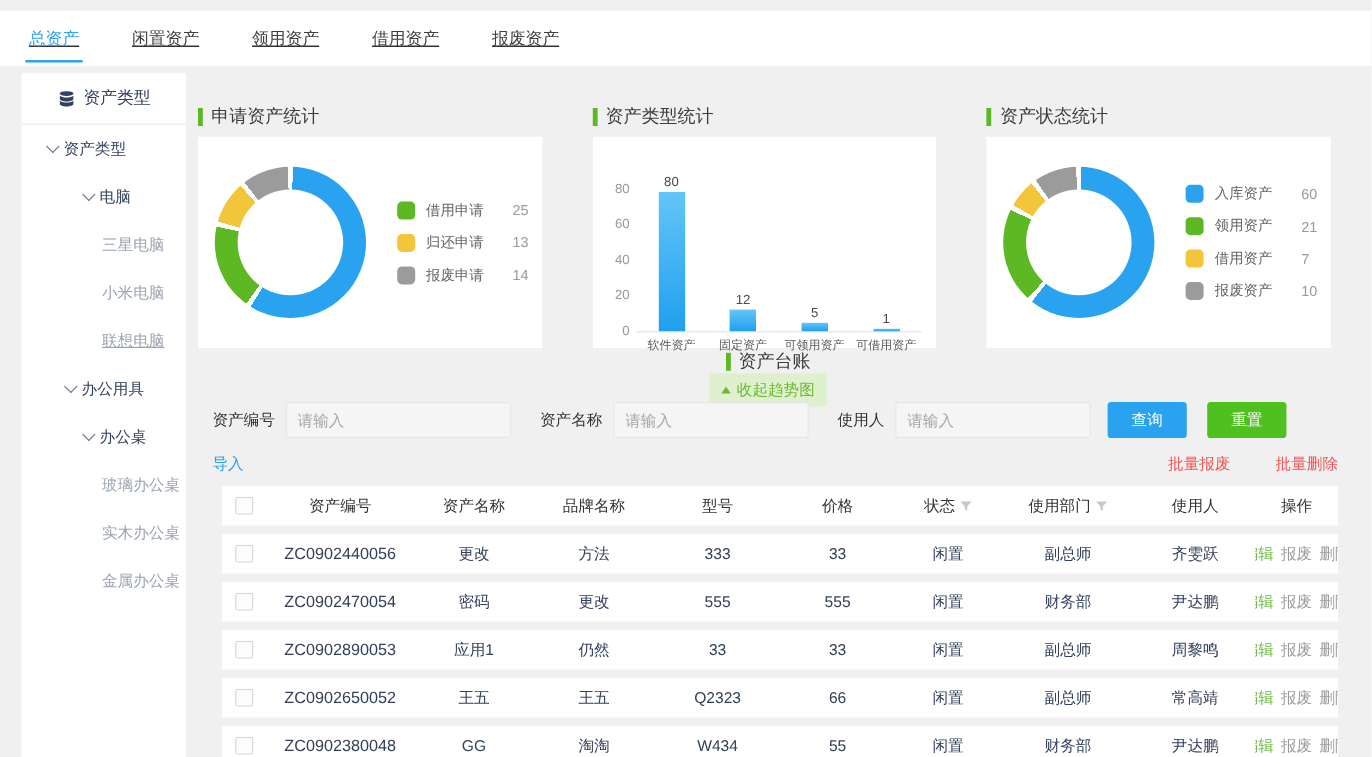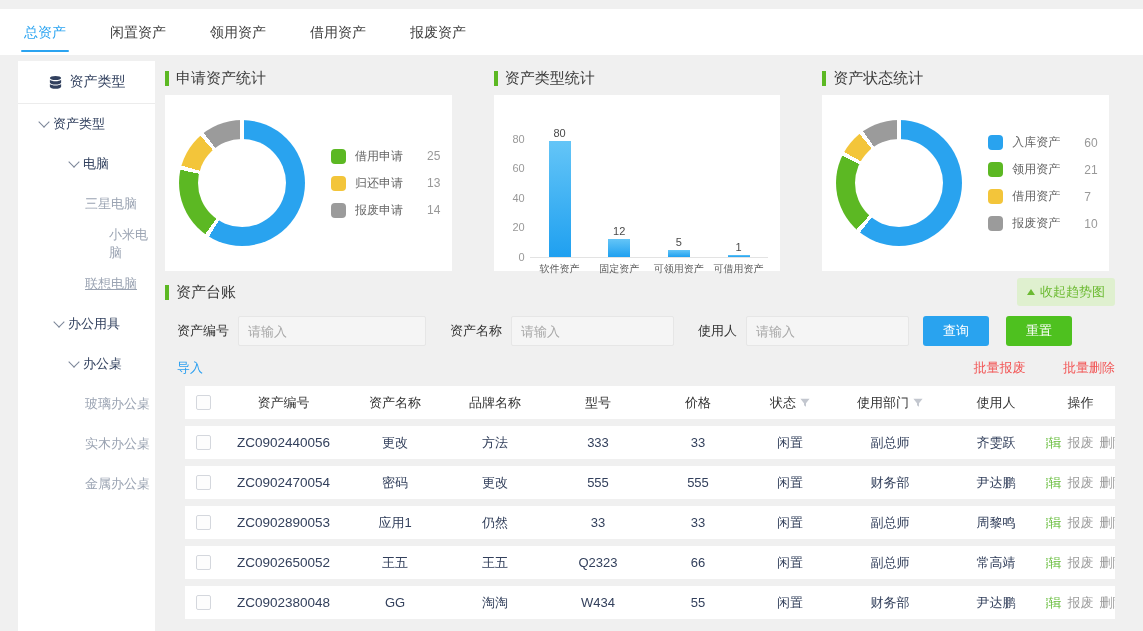--- a/index.html
+++ b/index.html
@@ -1,35 +1,35 @@
 <!DOCTYPE html>
 <html><head>
 <meta charset="utf-8">
 <style>
   html,body{margin:0;padding:0;}
   .wrap{width:1143px;height:631px;position:relative;background:#f0f0f0;overflow:hidden;
         font-family:"Liberation Sans",sans-serif;-webkit-font-smoothing:antialiased;}
   
-  .tabbar{margin-top:9px;background:#fff;height:46px;display:flex;align-items:center;padding-left:24px;}
+  .tabbar{margin-top:9px;background:#fff;height:46px;display:flex;align-items:center;padding-left:24px;text-decoration:underline;}
   .tab{font-size:14px;color:#404040;margin-right:44px;height:46px;line-height:46px;cursor:pointer;position:relative;}
   .tab.active{color:#2ba4f1;}
   .tab.active::after{content:'';position:absolute;left:-3px;right:-3px;bottom:3px;height:2px;background:#2ba4f1;border-radius:1px;}
   
   .content{display:flex;padding:6px 14px 0 18px;box-sizing:border-box;height:576px;}
   .sidebar{width:137px;background:#fff;margin-right:10px;flex-shrink:0;}
   .side-head{height:42px;display:flex;align-items:center;justify-content:center;border-bottom:1px solid #ececec;
              color:#31405e;font-size:14px;gap:7px;}
   .tree-item{height:40px;display:flex;align-items:center;font-size:13px;color:#31405e;cursor:pointer;}
   .tree-item.muted{color:#9aa3b2;}
   .caret{width:7px;height:7px;border-left:1.5px solid #7b8698;border-bottom:1.5px solid #7b8698;
          transform:rotate(-45deg);margin-right:5px;margin-top:-5px;flex-shrink:0;}
   main{flex:1;min-width:0;}
   
   .charts{display:flex;gap:42px;padding-right:20px;}
-  .chart-block{flex:1;min-width:0;}
+  .chart-block{flex:1;min-width:0;margin-top:19px;}
   .sec-title{display:flex;align-items:center;font-size:15px;color:#3c3c3c;height:34px;}
   .green-bar{width:4px;height:15px;background:#5cb823;margin-right:7px;flex-shrink:0;}
   .card{background:#fff;height:176px;box-sizing:border-box;}
   .donut-wrap{display:flex;align-items:center;padding-left:14px;}
   .donut{width:126px;height:126px;border-radius:50%;position:relative;flex-shrink:0;}
   .donut::after{content:"";position:absolute;inset:19px;background:#fff;border-radius:50%;}
   .legend{margin-left:26px;}
   .legend-row{display:flex;align-items:center;height:27px;font-size:12px;cursor:pointer;}
   .swatch{width:15px;height:15px;border-radius:4px;margin-right:9px;flex-shrink:0;}
   .lg-label{color:#666;width:60px;}
@@ -39,21 +39,21 @@
   .yaxis{position:relative;width:26px;height:130px;margin-top:16px;flex-shrink:0;}
   .ytick{position:absolute;right:5px;font-size:11px;color:#999;}
   .bar-main{flex:1;min-width:0;}
   .plot{height:130px;margin-top:16px;border-bottom:1px solid #e3e3e3;display:flex;align-items:flex-end;}
   .bar-col{flex:1;display:flex;flex-direction:column;align-items:center;justify-content:flex-end;height:100%;}
   .bar-val{font-size:11px;color:#4a4a4a;margin-bottom:2px;}
   .bar{width:22px;background:linear-gradient(180deg,#64c5f7,#1fa0f0);}
   .xlabels{display:flex;margin-top:4px;}
   .xlabel{flex:1;font-size:10px;color:#5a5a5a;text-align:center;white-space:nowrap;overflow:hidden;}
   
-  .ledger-head{display:flex;justify-content:space-between;align-items:center;height:38px;padding-right:14px;margin-top:2px;}
+  .ledger-head{display:flex;justify-content:space-between;align-items:center;height:38px;padding-right:14px;margin-top:2px;flex-direction:column;}
   .collapse-btn{background:#dff0cf;color:#6cba32;font-size:13px;padding:5px 10px;border-radius:3px;
                 display:flex;align-items:center;gap:5px;cursor:pointer;}
   .tri-up{width:0;height:0;border-left:4px solid transparent;border-right:4px solid transparent;border-bottom:6px solid #6cba32;}
   .filter-row{display:flex;align-items:center;padding:5px 14px 10px 12px;}
   .f-label{font-size:13px;color:#333;margin-right:9px;white-space:nowrap;}
   .f-input{height:30px;background:#f5f5f5;border:1px solid #e6e6e6;border-radius:2px;padding:0 9px;
            font-size:13px;color:#333;box-sizing:border-box;font-family:"Liberation Sans",sans-serif;}
   .f-input::placeholder{color:#a8a8a8;}
   .w-lg{width:188px;margin-right:24px;}
   .w-md{width:163px;margin-right:24px;}
@@ -110,21 +110,21 @@
             <span class="caret"></span>
             <span>资产类型</span>
           </div>
           <div class="tree-item" style="padding-left: 52px;">
             <span class="caret"></span>
             <span>电脑</span>
           </div>
           <div class="tree-item muted" style="padding-left: 67px;">
             <span>三星电脑</span>
           </div>
-          <div class="tree-item muted" style="padding-left: 91px;">
+          <div class="tree-item muted" style="padding-left: 67px;">
             <span>小米电脑</span>
           </div>
           <div class="tree-item muted" style="padding-left: 67px; text-decoration: underline;">
             <span>联想电脑</span>
           </div>
           <div class="tree-item" style="padding-left: 37px; text-align: center;">
             <span class="caret"></span>
             <span>办公用具</span>
           </div>
           <div class="tree-item" style="padding-left: 52px;">

